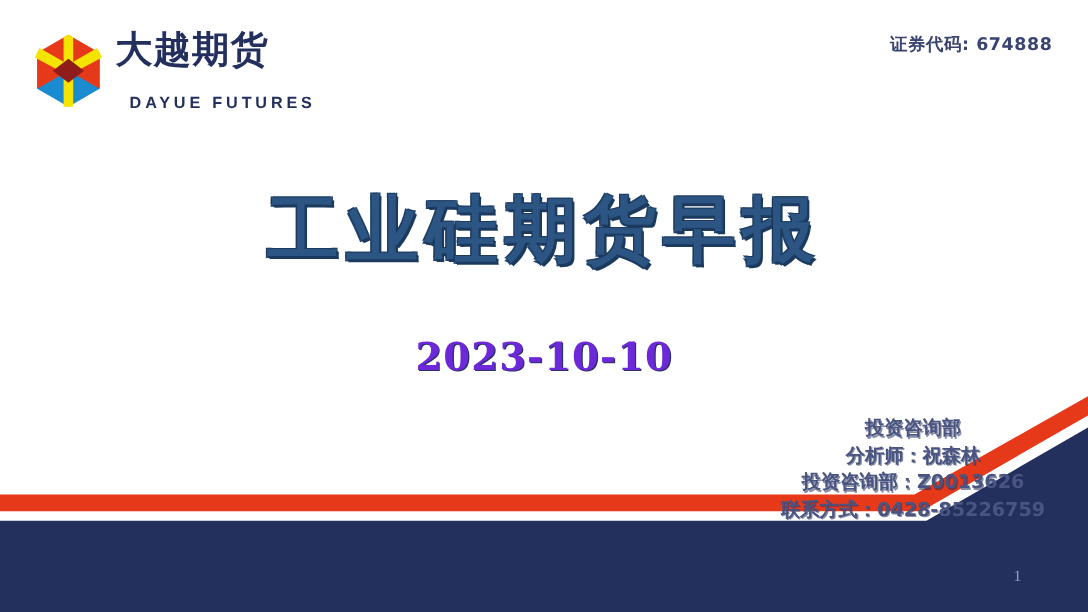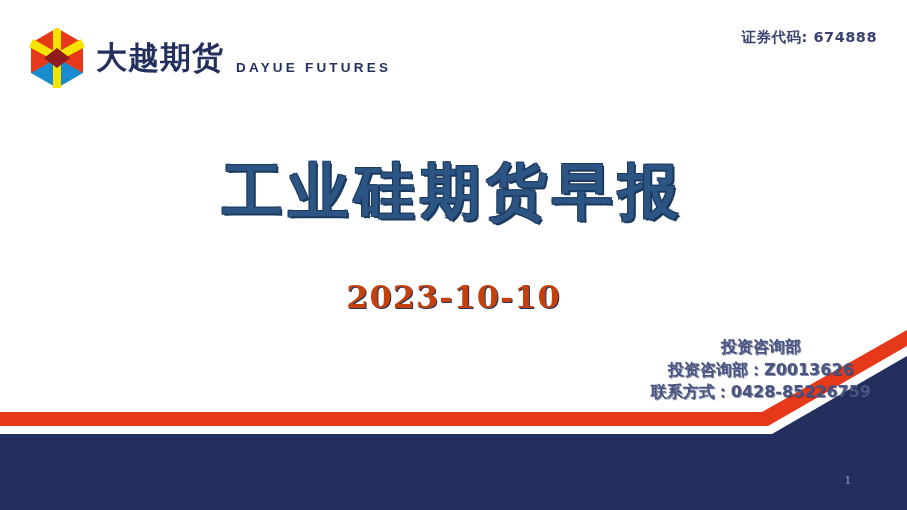--- a/index.html
+++ b/index.html
@@ -27,20 +27,21 @@
     align-items: center;
     gap: 10px;
   }
   .logo-mark {
     width: 58px;
     height: 64px;
     flex: 0 0 auto;
   }
   .logo-words {
     display: flex;
+    flex-direction: column;
     justify-content: flex-end;
     line-height: 1;
   }
   .logo-cn {
     font-family: "DejaVu Sans", sans-serif;
     font-size: 31px;
     font-weight: 700;
     color: #23305e;
     letter-spacing: 1px;
     line-height: 1.05;
@@ -92,29 +93,29 @@
   .date {
     position: absolute;
     left: 0;
     right: 0;
     top: 278px;
     text-align: center;
     font-family: "DejaVu Serif", serif;
     font-size: 32px;
     font-weight: 700;
     letter-spacing: 1px;
-    color: #c2410c;
+    color: #6d28d9;
     text-shadow: 1px 1px 0 #2a3460;
   }
 
   
   .contact {
     position: absolute;
     right: 36px;
-    top: 336px;
+    top: 346px;
     text-align: center;
     z-index: 6;
     font-family: "DejaVu Sans", sans-serif;
   }
   .contact-line {
     font-size: 16px;
     font-weight: 700;
     color: #4a5480;
     line-height: 1.42;
     white-space: nowrap;
@@ -185,19 +186,20 @@
       <path d="M907 8 L907 26 L772 104 L0 104 L0 90 L766 90 L907 8 Z" fill="#ffffff"></path>
 
       <path d="M907 0 L907 16 L768 96 L0 96 L0 82 L762 82 L907 0 Z" fill="#e5391a"></path>
 
       <path d="M907 -20 L907 -4 L760 78 L0 78 L0 -20 Z" fill="#ffffff"></path>
     </svg>
   </div>
 
   <div class="contact">
     <div class="contact-line">投资咨询部</div>
+    <div class="contact-line">分析师：祝森林</div>
     <div class="contact-line">投资咨询部：Z0013626</div>
     <div class="contact-line">联系方式：0428-85226759</div>
   </div>
 
   <div class="page-num">1</div>
 
 </div>
 
 </body></html>

